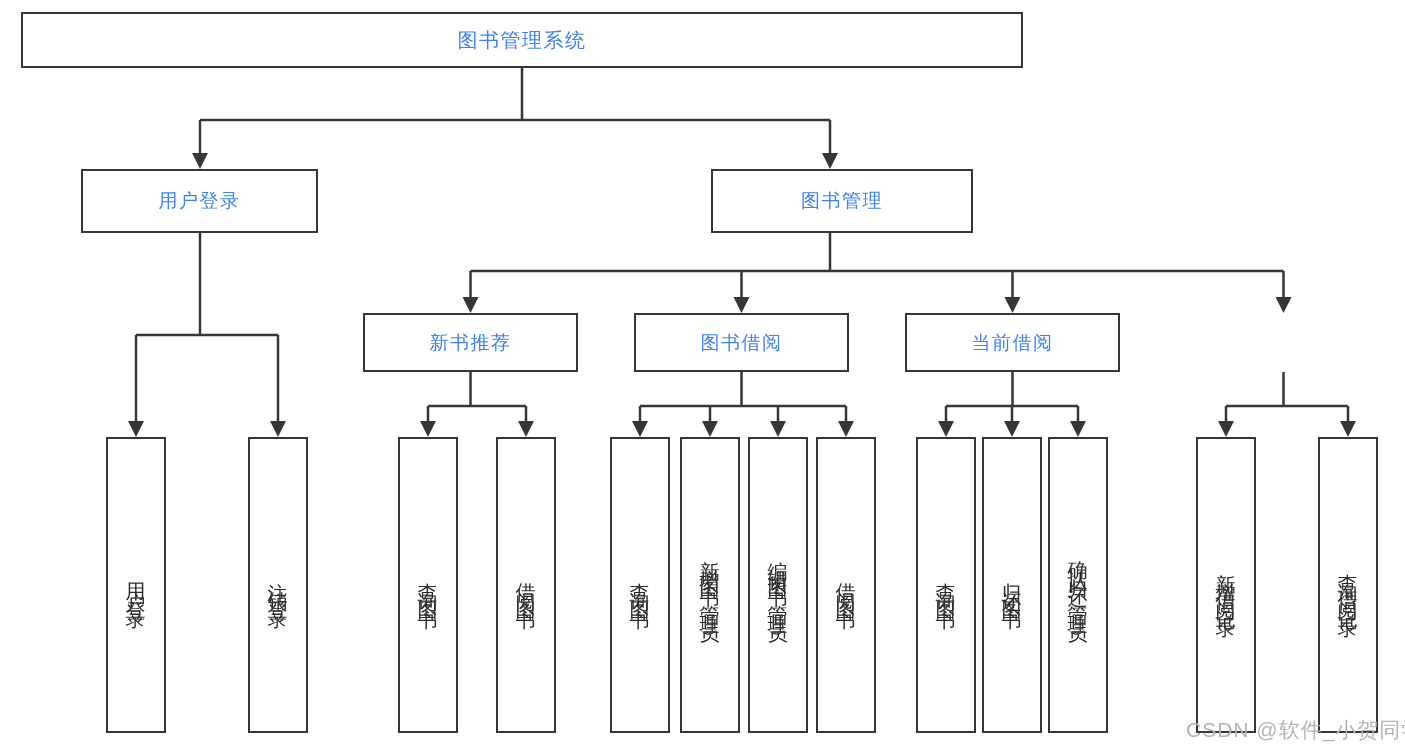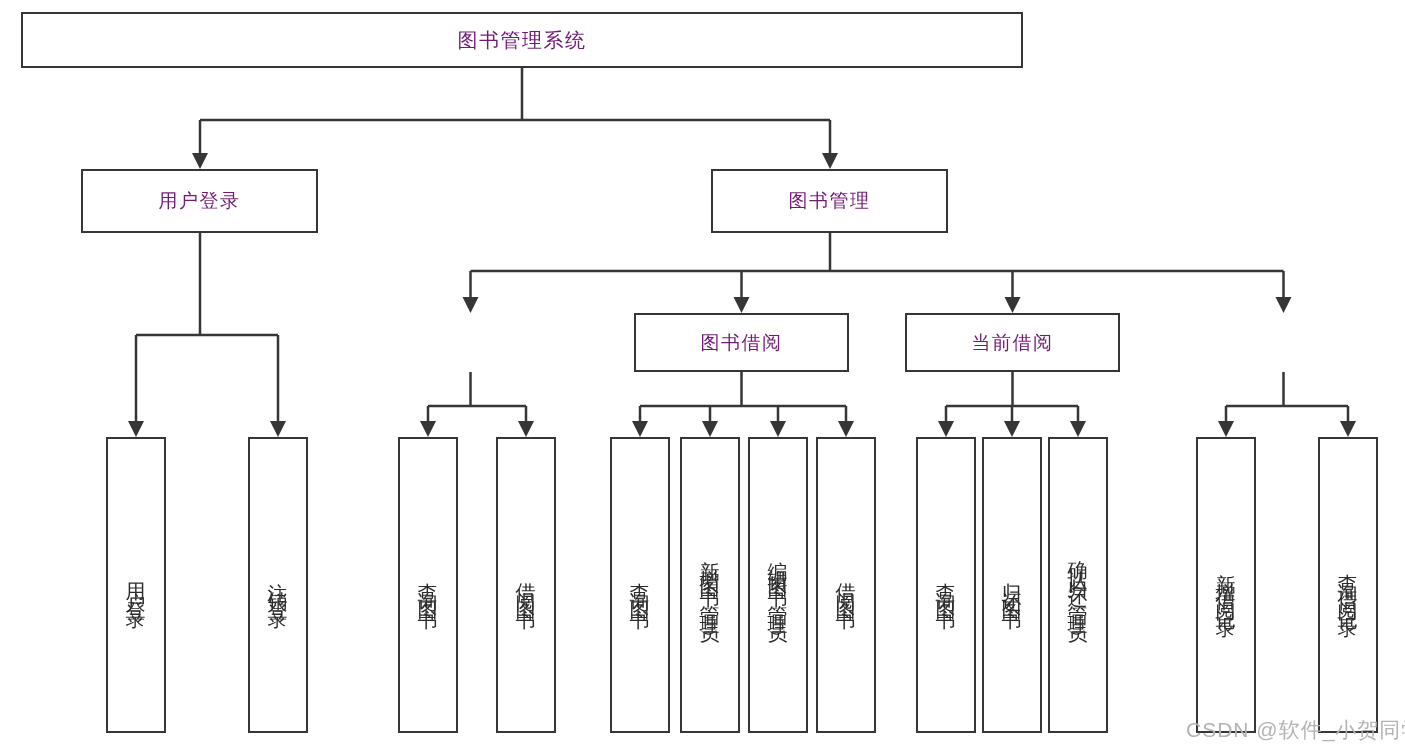--- a/index.html
+++ b/index.html
@@ -9,21 +9,21 @@
     color:#2b2b2b;
   }
   #stage{position:absolute;inset:0;width:1405px;height:747px;}
   svg.wires{position:absolute;left:0;top:0;z-index:1;}
   .box{
     position:absolute;box-sizing:border-box;background:#ffffff;
     border:2px solid #363636;display:flex;align-items:center;justify-content:center;
     z-index:2;
   }
   .box .lbl{
-    font-size:19px;letter-spacing:1.5px;color:#701a75;white-space:nowrap;
+    font-size:19px;letter-spacing:1.5px;color:#3b82f6;white-space:nowrap;
   }
   .root .lbl{font-size:20px;}
   .leaf{width:60px;height:296px;top:437px;}
   .leaf .vlbl{
     writing-mode:vertical-rl;text-orientation:mixed;
     font-size:20px;letter-spacing:9px;color:#2b2b2b;line-height:1;
   }
   .watermark{
     position:absolute;left:1186px;top:716px;z-index:3;
     font-size:21px;letter-spacing:1px;color:#b3b3b3;white-space:nowrap;
@@ -67,24 +67,27 @@
     </g>
   </svg>
 
   <div class="box root" style="left:21px;top:12px;width:1002px;height:56px">
     <span class="lbl">图书管理系统</span>
   </div>
 
   <div class="box" style="left:81px;top:169px;width:237px;height:64px">
     <span class="lbl">用户登录</span>
   </div>
-  <div class="box" style="left:711px;top:169px;width:237px;height:64px">
+  <div class="box" style="left:711px;top:169px;width:262px;height:64px">
     <span class="lbl">图书管理</span>
   </div>
 
+  <div class="box" style="left:363px;top:313px;width:215px;height:59px">
+    <span class="lbl">新书推荐</span>
+  </div>
   <div class="box" style="left:634px;top:313px;width:215px;height:59px">
     <span class="lbl">图书借阅</span>
   </div>
   <div class="box" style="left:905px;top:313px;width:215px;height:59px">
     <span class="lbl">当前借阅</span>
   </div>
 
   <div class="box leaf" style="left:106px">
     <span class="vlbl">用户登录</span>
   </div>

